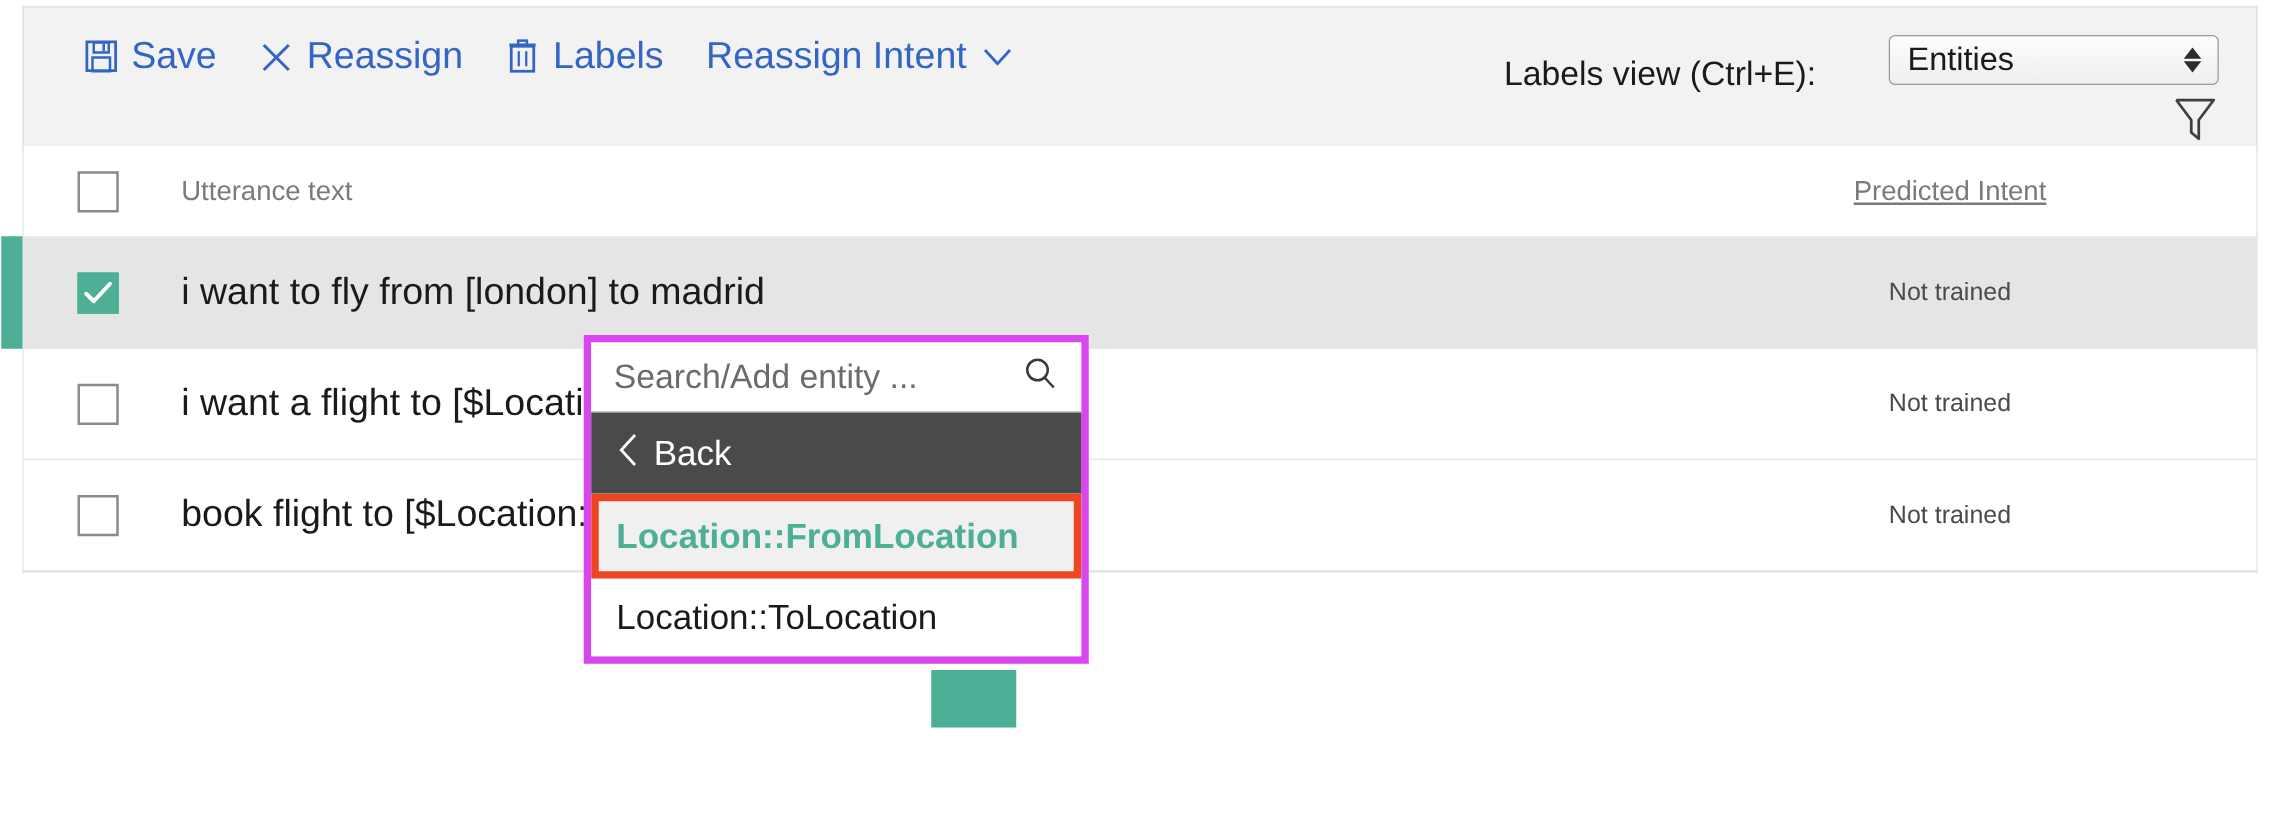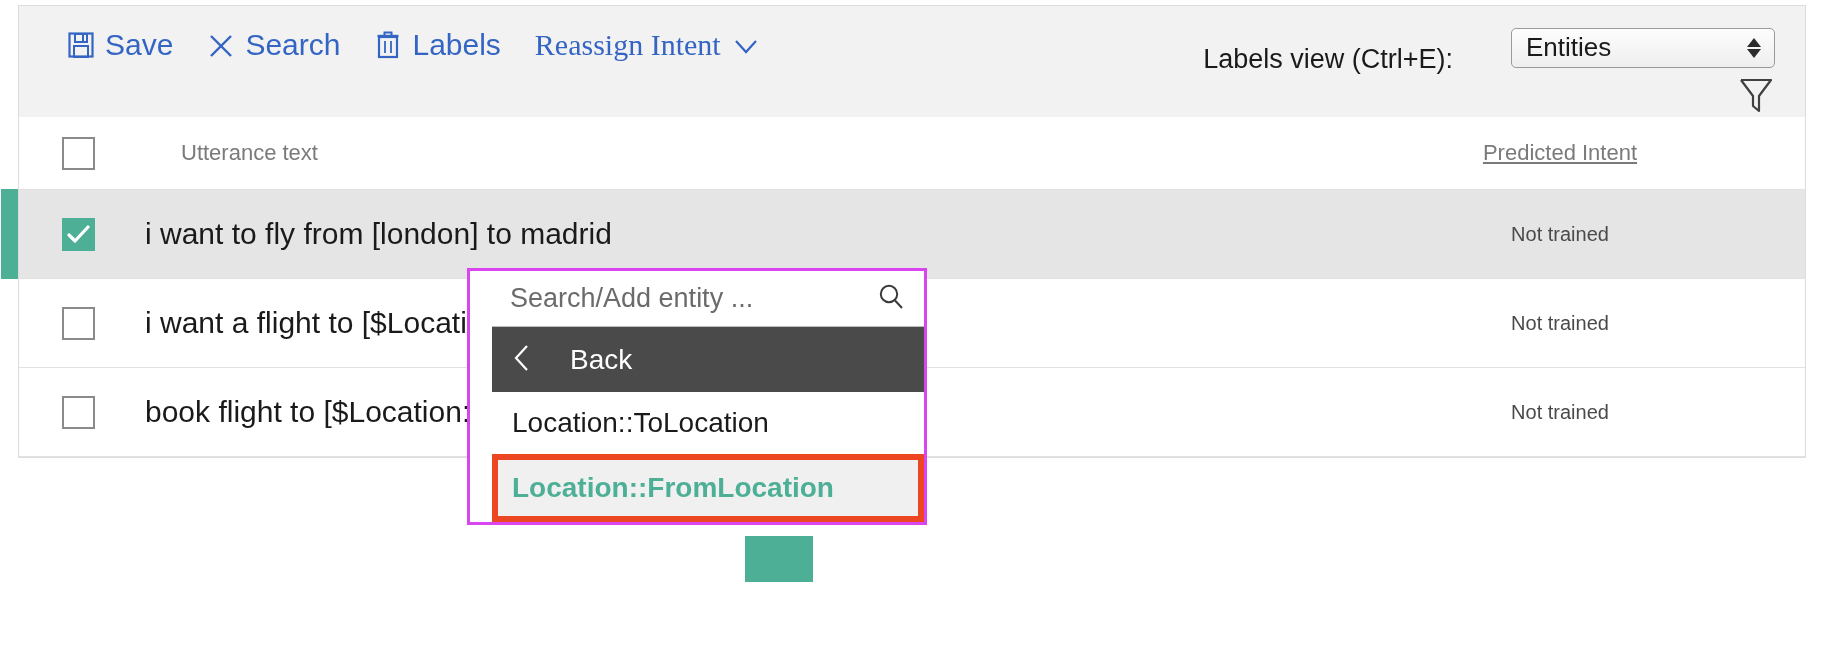--- a/index.html
+++ b/index.html
@@ -60,21 +60,20 @@
   .cmd svg { display: block; }
 
   .reassign {
     display: flex;
     align-items: center;
     gap: 12px;
     color: #3465c4;
     font-size: 30px;
     cursor: pointer;
     white-space: nowrap;
-    font-family: Liberation Serif, serif;
   }
 
   
   .labels-row {
     position: absolute;
     right: 30px; top: 14px;
     display: flex;
     align-items: center;
     gap: 14px;
   }
@@ -160,21 +159,21 @@
   }
   .row {
     position: relative;
     height: 89px;
     display: flex;
     align-items: center;
     border-bottom: 1px solid #e2e2e2;
     box-sizing: border-box;
     background: #ffffff;
   }
-  .row.header { height: 73px; gap: 36px; }
+  .row.header { height: 73px; }
   .row.selected { background: #e5e5e5; }
   .row.selected::before {
     content: "";
     position: absolute;
     left: -18px; top: -1px;
     width: 17px; height: 90px;
     background: #4caf96;
   }
   .cell-check {
     width: 118px;
@@ -222,47 +221,46 @@
   .row.header .cell-intent {
     font-size: 22px;
     color: #7a7a7a;
     text-decoration: underline;
   }
 
   
   .dropdown {
     position: absolute;
     left: 467px; top: 268px;
-    width: 460px;
-    background: #ffffff;
-    border: 3px solid #d946ef;
+    width: 404px;
+    background: #ffffff;
+    border: 6px solid #d946ef;
     box-sizing: border-box;
     z-index: 40;
-    padding-left: 22px;
   }
   .dd-search {
     height: 56px;
     display: flex;
     align-items: center;
     justify-content: space-between;
     padding: 0 18px 0 18px;
     background: #ffffff;
     border-bottom: 1px solid #bdbdbd;
     box-sizing: border-box;
   }
   .dd-search .ph {
     font-size: 27px;
     color: #6b6b6b;
   }
   .dd-back {
     height: 65px;
     background: #4a4a4a;
     display: flex;
     align-items: center;
-    gap: 38px;
+    gap: 10px;
     padding-left: 20px;
     box-sizing: border-box;
     cursor: pointer;
   }
   .dd-back .label {
     font-size: 28px;
     color: #ffffff;
   }
   .dd-item {
     height: 62px;
@@ -314,21 +312,21 @@
         <span>Save</span>
       </div>
 
       <div class="cmd">
         <span class="glyph">
           <svg width="26" height="27" viewBox="0 0 26 27">
             <line x1="3" y1="4" x2="23" y2="24" stroke="#3465c4" stroke-width="2.4"></line>
             <line x1="23" y1="4" x2="3" y2="24" stroke="#3465c4" stroke-width="2.4"></line>
           </svg>
         </span>
-        <span>Search</span>
+        <span>Reassign</span>
       </div>
 
       <div class="cmd">
         <span class="glyph">
           <svg width="24" height="28" viewBox="0 0 24 28">
             <rect x="3" y="6" width="18" height="20" fill="none" stroke="#3465c4" stroke-width="2.2"></rect>
             <line x1="1.5" y1="5" x2="22.5" y2="5" stroke="#3465c4" stroke-width="2.4"></line>
             <rect x="8.5" y="1.5" width="7" height="3.5" fill="none" stroke="#3465c4" stroke-width="2"></rect>
             <line x1="9" y1="10" x2="9" y2="22" stroke="#3465c4" stroke-width="1.8"></line>
             <line x1="15" y1="10" x2="15" y2="22" stroke="#3465c4" stroke-width="1.8"></line>
@@ -423,19 +421,19 @@
 
     <div class="dd-back">
       <span>
         <svg width="20" height="30" viewBox="0 0 20 30">
           <polyline points="15,3 4,15 15,27" fill="none" stroke="#ffffff" stroke-width="2.2"></polyline>
         </svg>
       </span>
       <span class="label">Back</span>
     </div>
 
+    <div class="dd-item highlight">Location::FromLocation</div>
+
     <div class="dd-item">Location::ToLocation</div>
 
-    <div class="dd-item highlight">Location::FromLocation</div>
-
   </div>
 
 </div>
 
 </body></html>

